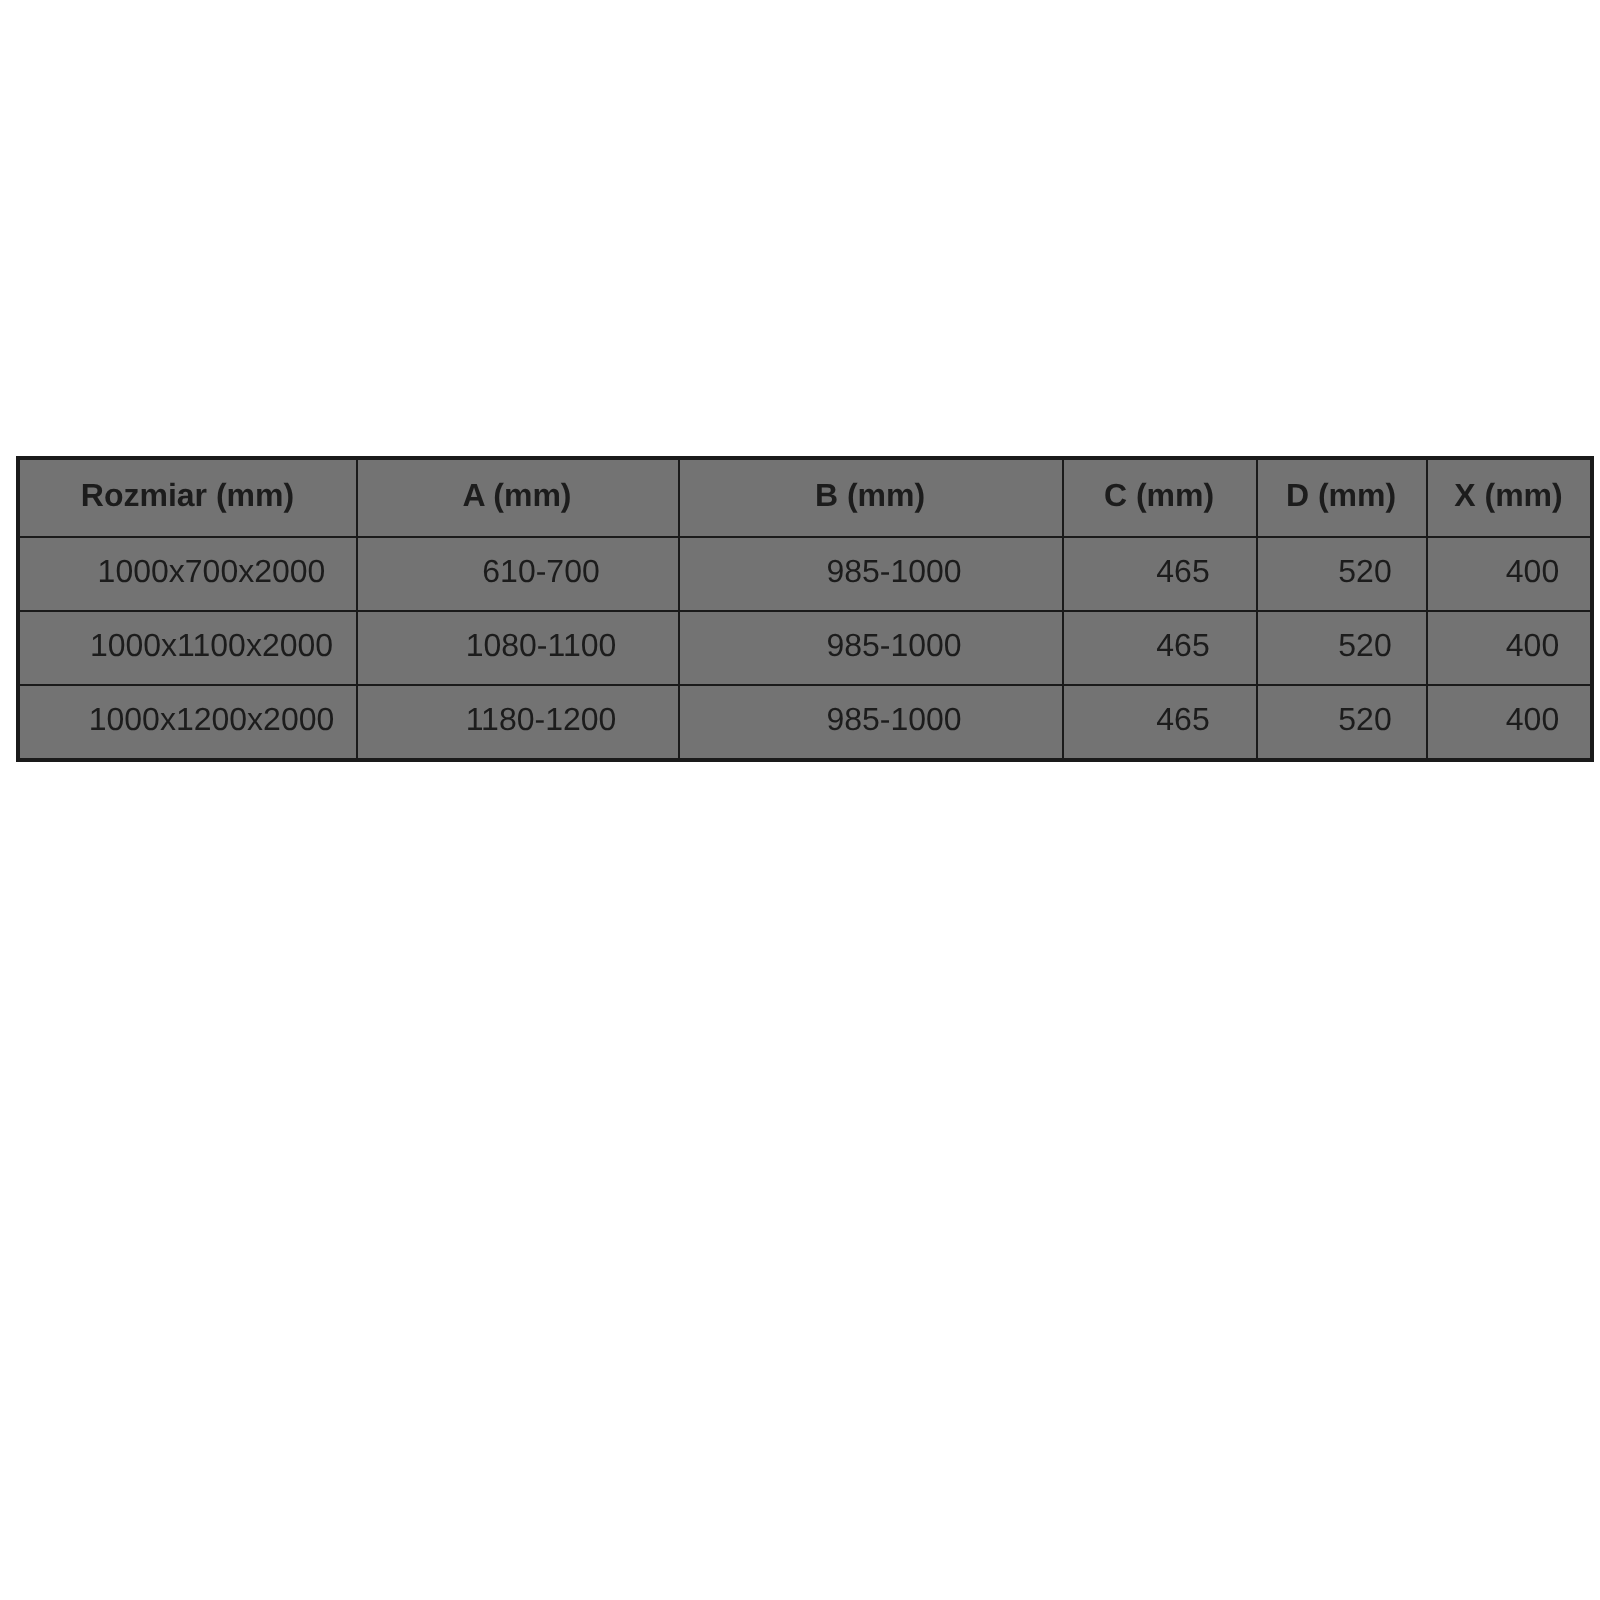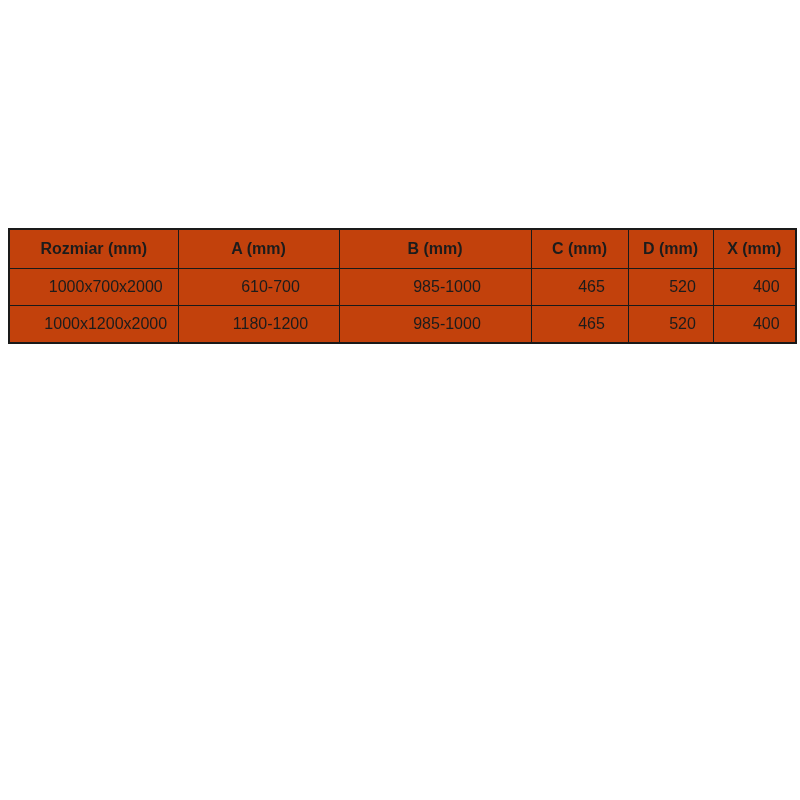--- a/index.html
+++ b/index.html
@@ -18,21 +18,21 @@
     background: #ffffff;
   }
   table.spec-table {
     position: absolute;
     left: 8px;
     top: 228px;
     width: 787px;
     border-collapse: collapse;
     table-layout: fixed;
     border: 2px solid #1a1a1a;
-    background: #c2410c;
+    background: #737373;
   }
   table.spec-table th,
   table.spec-table td {
     border: 1.5px solid #1a1a1a;
     text-align: center;
     vertical-align: middle;
     color: #1c1c1c;
     font-size: 16px;
     padding: 0 4px;
     white-space: nowrap;
@@ -80,20 +80,28 @@
     <tbody>
         <tr>
           <td>1000x700x2000</td>
           <td>610-700</td>
           <td>985-1000</td>
           <td>465</td>
           <td>520</td>
           <td>400</td>
         </tr>
         <tr>
+          <td>1000x1100x2000</td>
+          <td>1080-1100</td>
+          <td>985-1000</td>
+          <td>465</td>
+          <td>520</td>
+          <td>400</td>
+        </tr>
+        <tr>
           <td>1000x1200x2000</td>
           <td>1180-1200</td>
           <td>985-1000</td>
           <td>465</td>
           <td>520</td>
           <td>400</td>
         </tr>
       </tbody>
   </table>
 </div>

